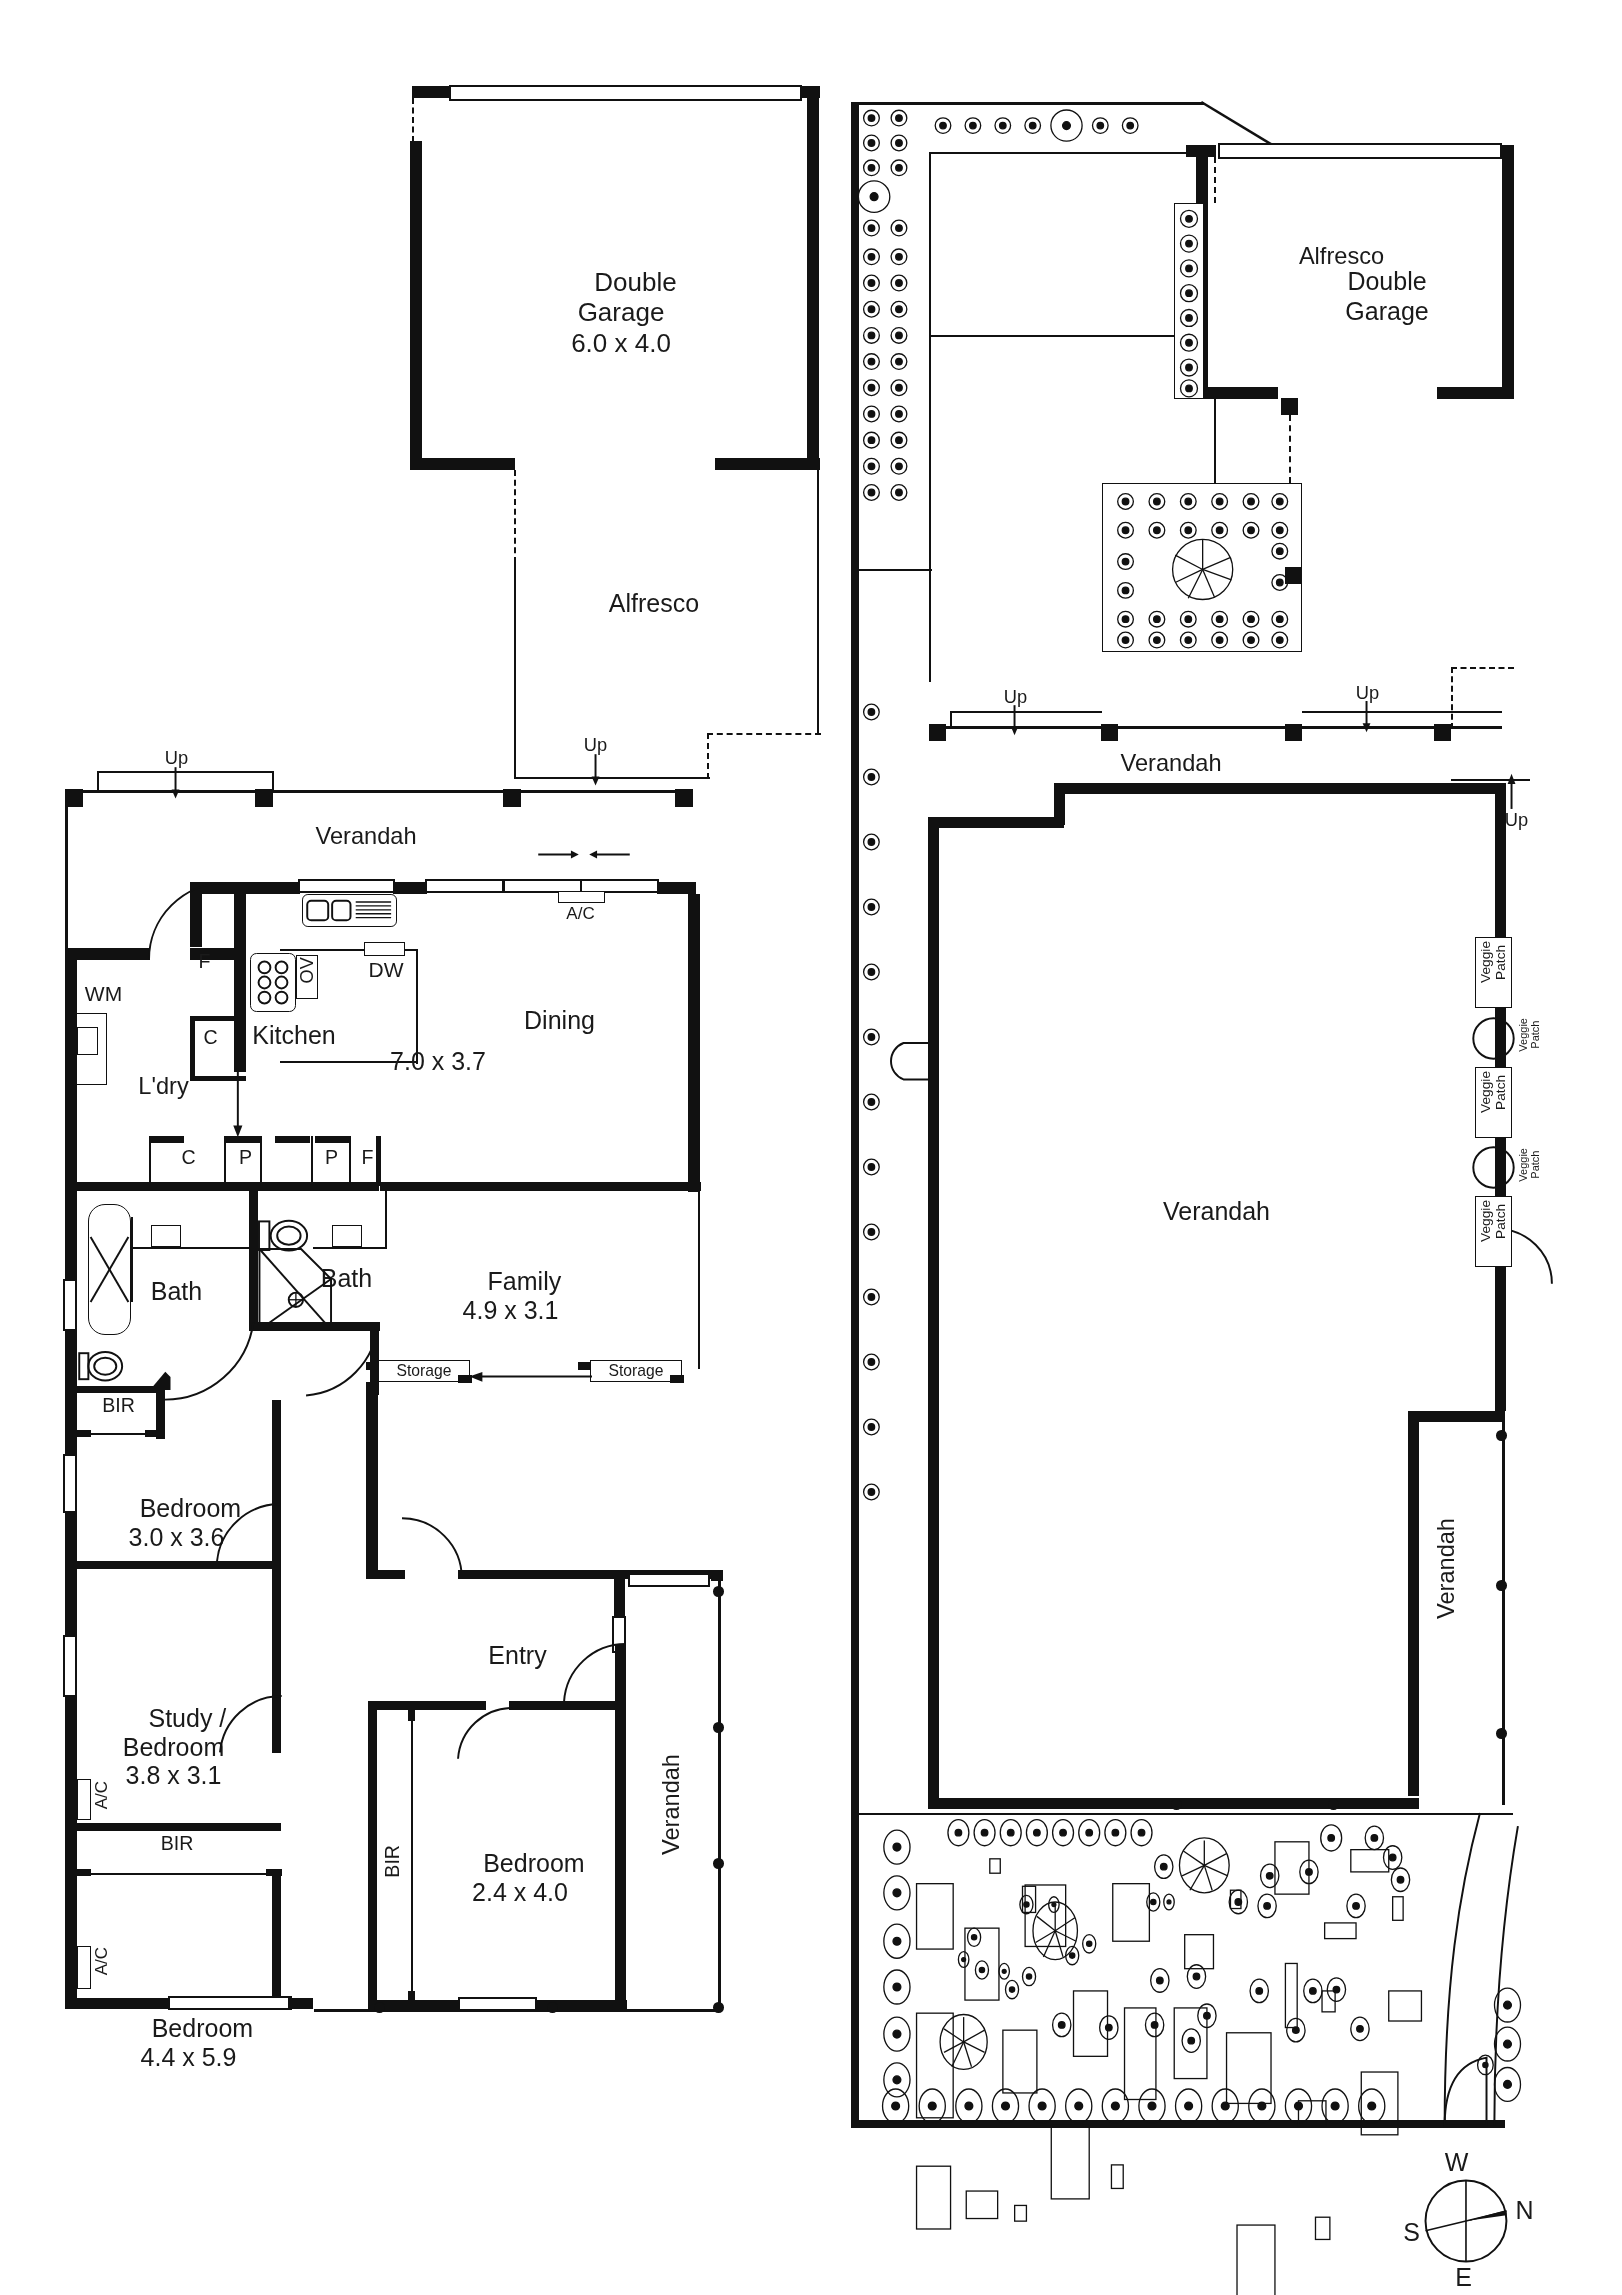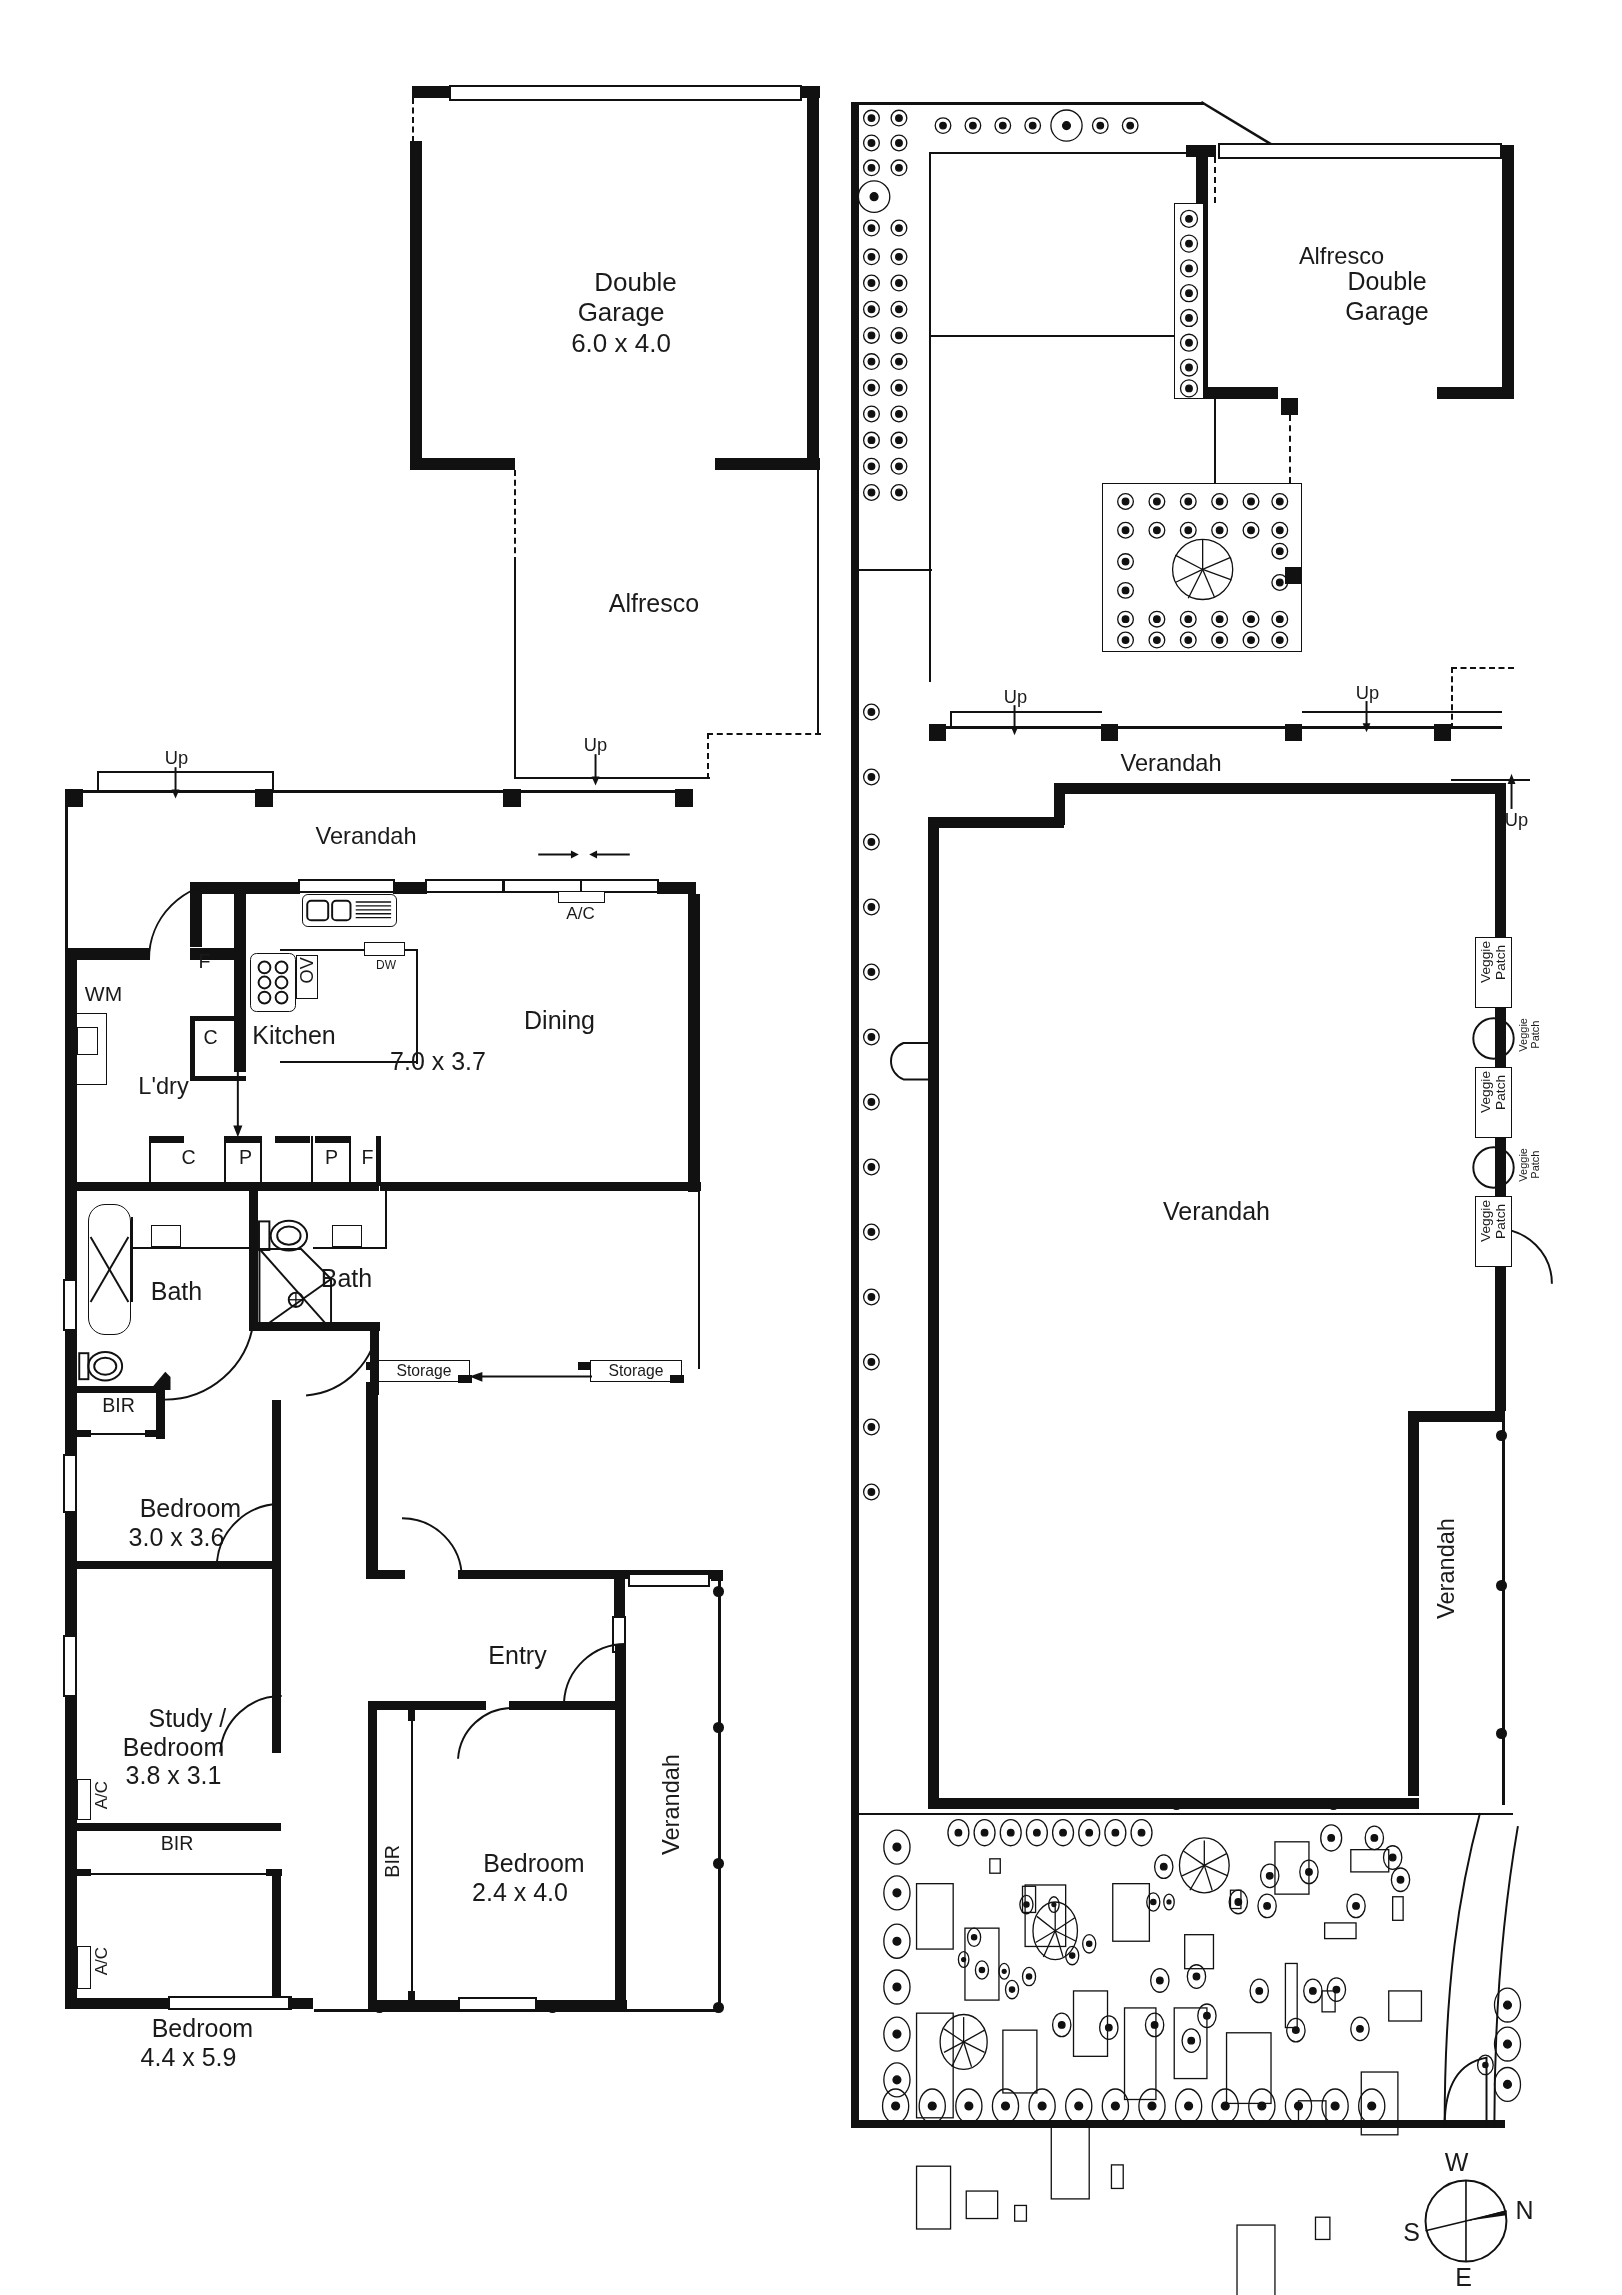--- a/index.html
+++ b/index.html
@@ -132,21 +132,21 @@
     <line x1="82" y1="18" x2="136" y2="18" stroke="#111" stroke-width="2"></line>
     <line x1="82" y1="24" x2="136" y2="24" stroke="#111" stroke-width="2"></line>
     <line x1="82" y1="30" x2="136" y2="30" stroke="#111" stroke-width="2"></line>
     <line x1="82" y1="36" x2="136" y2="36" stroke="#111" stroke-width="2"></line>
   </svg>
 
   <div class="thin" style="left:280px;top:949px;width:137px;height:2px;"></div>
   <div class="thin" style="left:416px;top:949px;width:2px;height:115px;"></div>
   <div class="thin" style="left:280px;top:1061px;width:137px;height:2px;"></div>
   <div class="boxt" style="left:364px;top:942px;width:41px;height:14.4px;"></div>
-  <div class="lbl" style="left:360px;top:958px;width:52px;font-size:12px;">DW</div>
+  <div class="lbl" style="left:360px;top:958px;width:52px;font-size:21px;">DW</div>
 
   <div class="lbl" style="left:222px;top:1021px;width:144px;font-size:25px;">Kitchen</div>
   <div class="lbl" style="left:484px;top:1006px;width:151px;font-size:25px;">Dining</div>
   <div class="lbl" style="left:340px;top:1047px;width:196px;font-size:25px;">7.0 x 3.7</div>
 
   <svg style="left:230px;top:1068px;width:19.6px;height:72px;" viewBox="0 0 30 110" width="19.6" height="72">
     <line x1="12" y1="0" x2="12" y2="95" stroke="#111" stroke-width="3"></line>
     <polygon points="5,88 19,88 12,106" fill="#111"></polygon>
   </svg>
 
@@ -264,20 +264,23 @@
   <div class="lbl vert" style="left:92px;top:1947px;width:17px;font-size:17px;">A/C</div>
   <div class="lbl" style="left:84px;top:1984px;width:209px;font-size:25px;">
     <span>Bedroom</span><br><span>4.4 x 5.9</span>
   </div>
   <div class="w" style="left:65px;top:1998px;width:9.2px;height:10.5px;"></div>
   <div class="w" style="left:272px;top:1873px;width:9.2px;height:131px;"></div>
   <div class="w" style="left:65px;top:1998px;width:105px;height:10.5px;"></div>
   <div class="win" style="left:168px;top:1996px;width:124px;height:14.4px;"></div>
   <div class="w" style="left:288px;top:1998px;width:25px;height:10.5px;"></div>
 
+  <div class="lbl" style="left:419px;top:1237px;width:183px;font-size:25px;">
+    <span>Family</span><br><span>4.9 x 3.1</span>
+  </div>
   <div class="w" style="left:688px;top:894px;width:11.8px;height:298px;"></div>
   <div class="thin" style="left:698px;top:1191px;width:2px;height:178px;"></div>
 
   <div class="w" style="left:366px;top:1362px;width:14.4px;height:7.9px;"></div>
   <div class="boxt" style="left:378px;top:1360px;width:92px;height:22px;"></div>
   <div class="lbl" style="left:378px;top:1362px;width:92px;font-size:15.7px;">Storage</div>
   <div class="w" style="left:458px;top:1375px;width:14.4px;height:7.9px;"></div>
 
   <div class="w" style="left:578px;top:1362px;width:14.4px;height:7.9px;"></div>
   <div class="boxt" style="left:590px;top:1360px;width:92px;height:22px;"></div>

